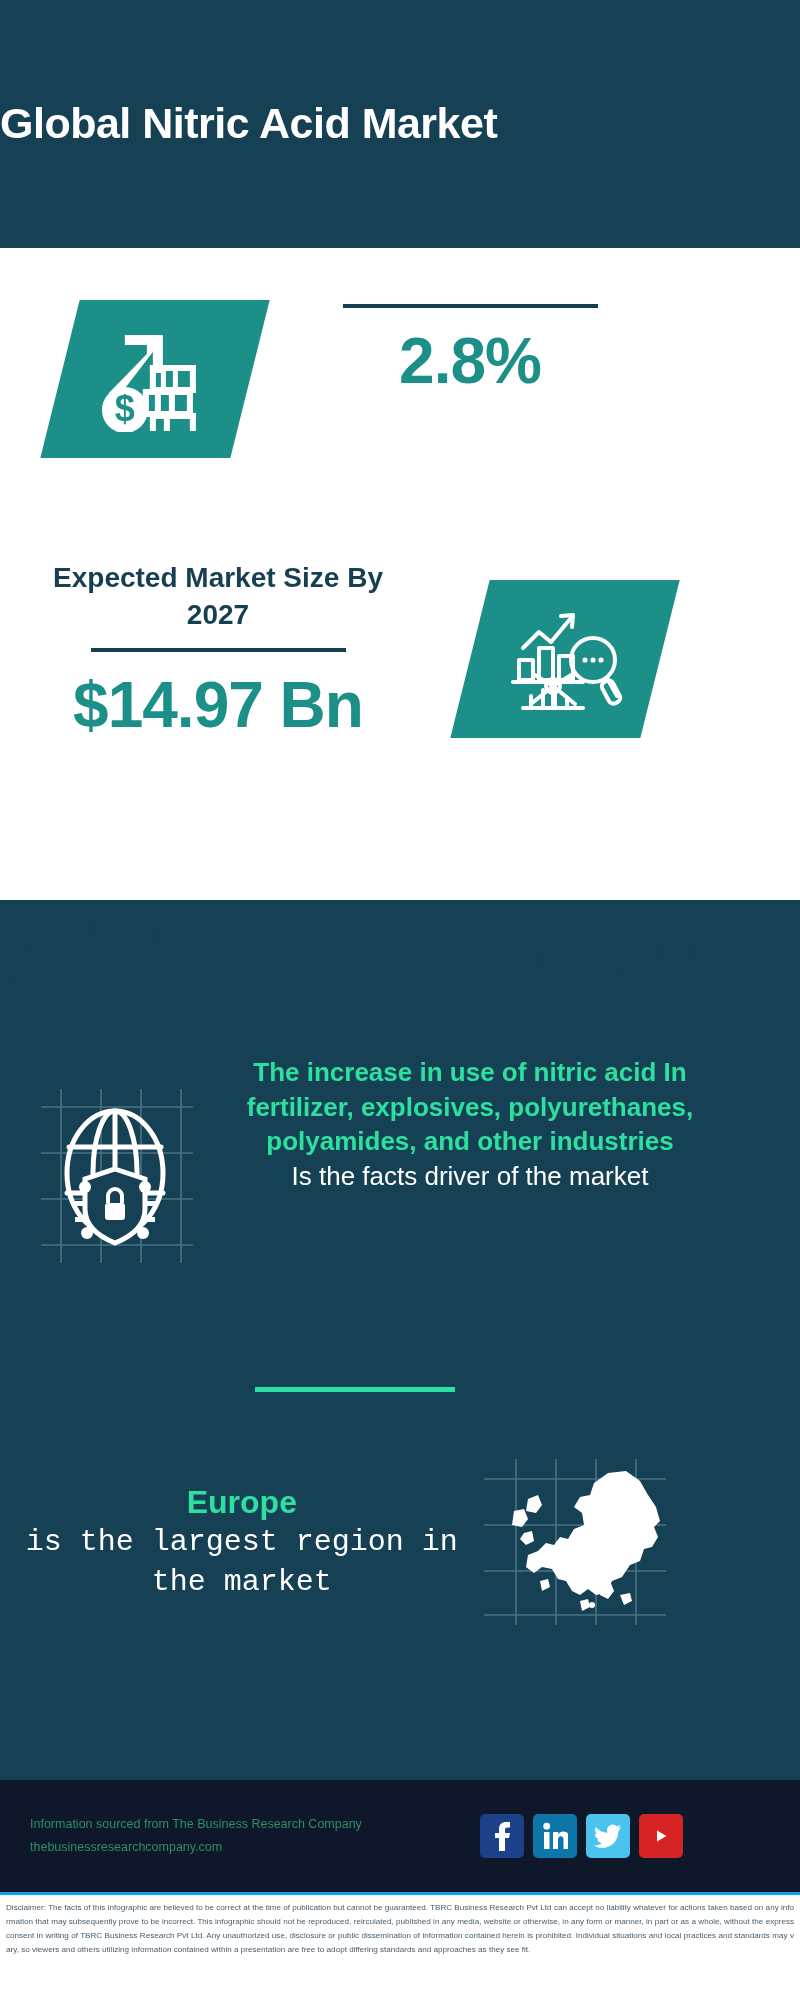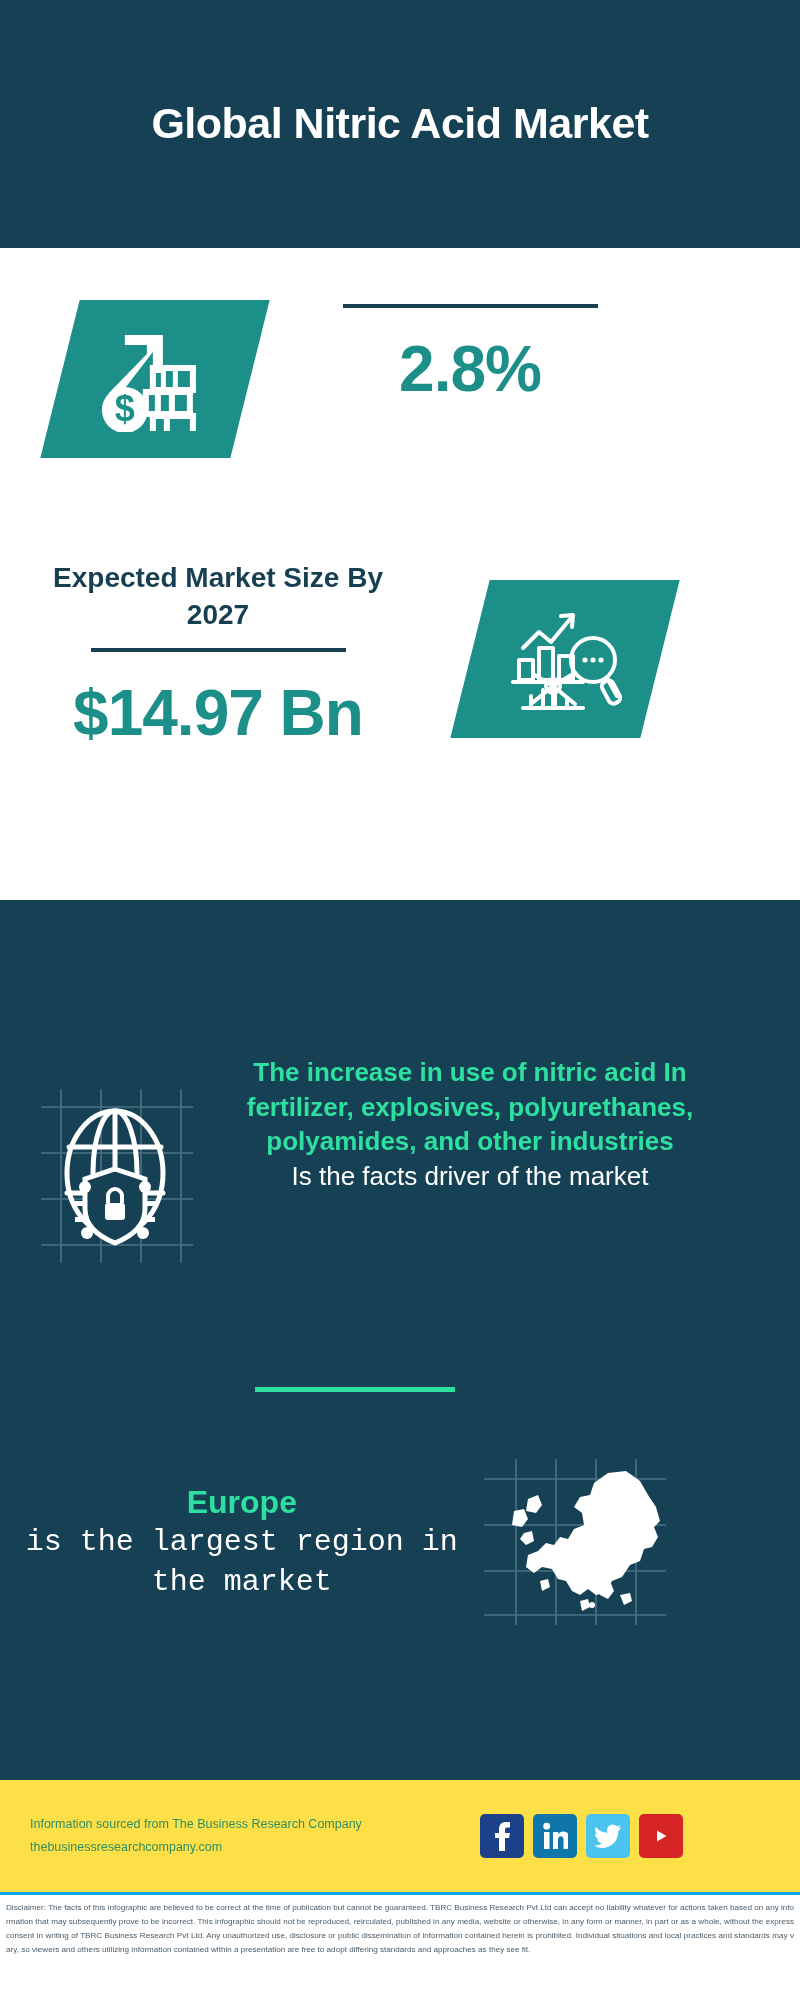--- a/index.html
+++ b/index.html
@@ -9,21 +9,21 @@
     background: #ffffff;
     position: relative;
     overflow: hidden;
   }
   .page { width: 800px; height: 2000px; position: relative; background: #ffffff; }
 
   
   .header {
     position: absolute; left: 0; top: 0; width: 800px; height: 248px;
     background: #164054;
-    display: flex; align-items: center; justify-content: center;
+    display: flex; align-items: center; justify-content: flex-start;
   }
   .header-title {
     color: #ffffff;
     font-size: 43px;
     font-weight: bold;
     line-height: 1.28;
     text-align: center;
     max-width: 560px;
     letter-spacing: -0.5px;
   }
@@ -51,21 +51,21 @@
     text-align: center;
   }
   .rule {
     height: 4px; background: #173f52; margin: 14px auto 0 auto; width: 255px;
   }
   .stat-value {
     color: #1c8f88;
     font-weight: bold;
     font-size: 64px;
     text-align: center;
-    margin-top: 24px;
+    margin-top: 16px;
     letter-spacing: -1px;
   }
 
   
   #para-growth { left: 60px; top: 52px; width: 190px; height: 158px; }
   #block-growth { left: 300px; top: 42px; width: 340px; }
   
   #block-size { left: 48px; top: 312px; width: 340px; }
   #para-size { left: 470px; top: 332px; width: 190px; height: 158px; }
 
@@ -100,21 +100,21 @@
     display: flex; align-items: center;
   }
   .region-text { width: 560px; text-align: center; padding-left: 10px; }
   .region-name { color: #2ee0a0; font-weight: bold; font-size: 32px; line-height: 1.3; display: block; }
   .region-desc { color: #ffffff; font-size: 30px; line-height: 1.33; display: block; font-family: Liberation Mono, monospace; }
   .map-cell { width: 240px; display: flex; justify-content: center; }
 
   
   .footer {
     position: absolute; left: 0; top: 1780px; width: 800px; height: 112px;
-    background: #fde047;
+    background: #0f172a;
     display: flex; align-items: center;
   }
   .source {
     margin-left: 30px; width: 440px;
     color: #2f8f63; font-size: 12.5px; line-height: 1.85;
   }
   .socials { display: flex; gap: 9px; margin-left: 10px; }
   .social {
     width: 44px; height: 44px; border-radius: 5px;
     display: flex; align-items: center; justify-content: center;

